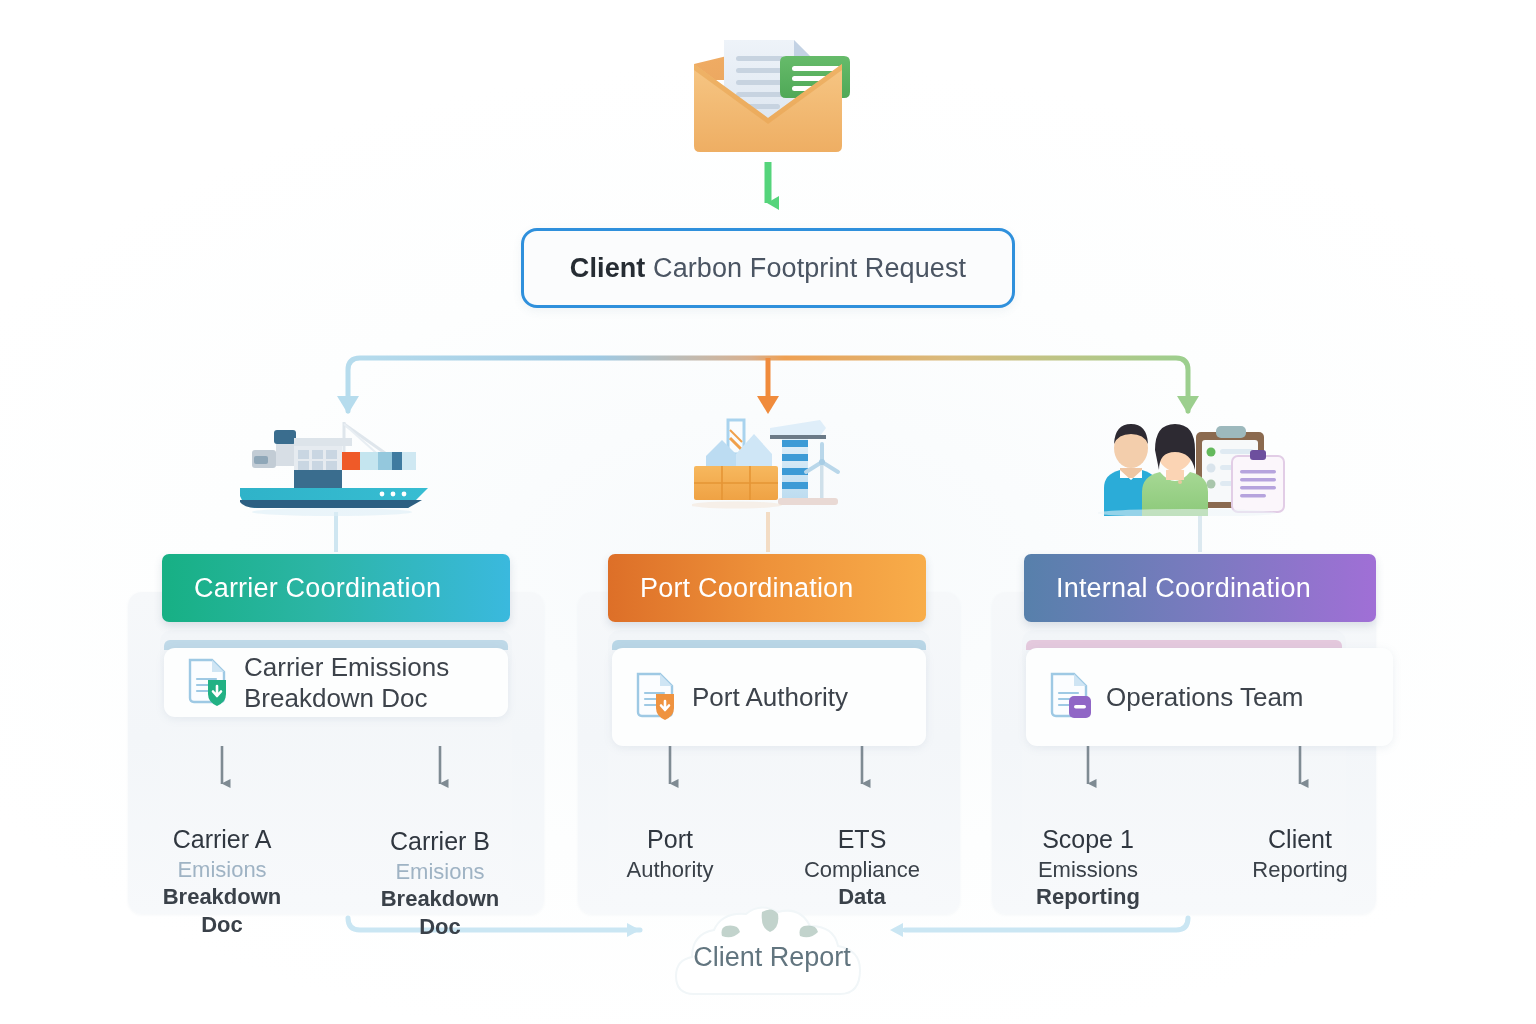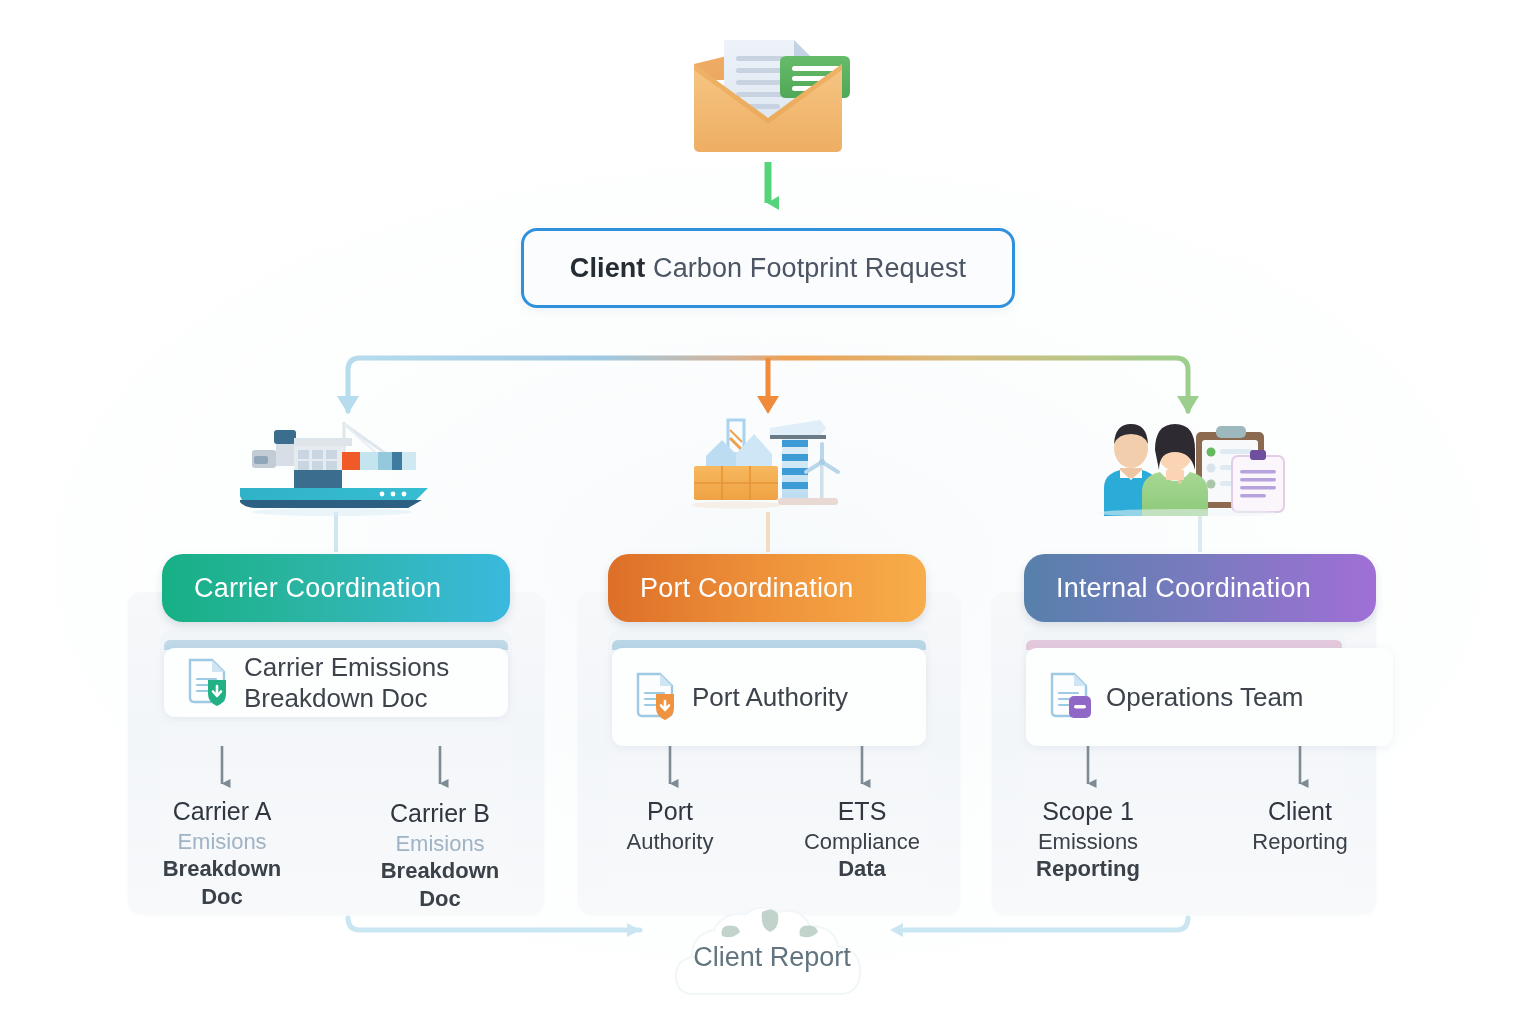--- a/index.html
+++ b/index.html
@@ -49,21 +49,21 @@
   .inner-shade {
     position: absolute;
     border-radius: 12px;
     background: linear-gradient(180deg,#f2f5f8 0%, #f7f9fb 100%);
   }
 
   
   .hdr {
     position: absolute;
     height: 68px;
-    border-radius: 21px;
+    border-radius: 7px;
     display: flex; align-items: center;
     padding-left: 32px;
     color: #ffffff;
     font-size: 27px;
     letter-spacing: .2px;
     box-shadow: 0 4px 9px rgba(70,95,125,.16);
   }
 
   
   .doccard {
@@ -80,20 +80,21 @@
   }
   .tabstrip {
     position: absolute; height: 10px; border-radius: 6px 6px 0 0;
   }
 
   
   .leaf {
     position: absolute;
     text-align: center;
     line-height: 1.26;
+    margin-top: 28px;
   }
   .leaf .l1 { font-size: 25px; color: #303740; display:block; }
   .leaf .l2 { font-size: 22px; color: #3a4149; display:block; }
   .leaf .l2.muted { color: #9fb3c4; }
   .leaf .l3 { font-size: 22px; color: #3a4149; display:block;font-weight:bold; }
 
   
   #client-report {
     position: absolute;
     left: 650px; top: 900px;

